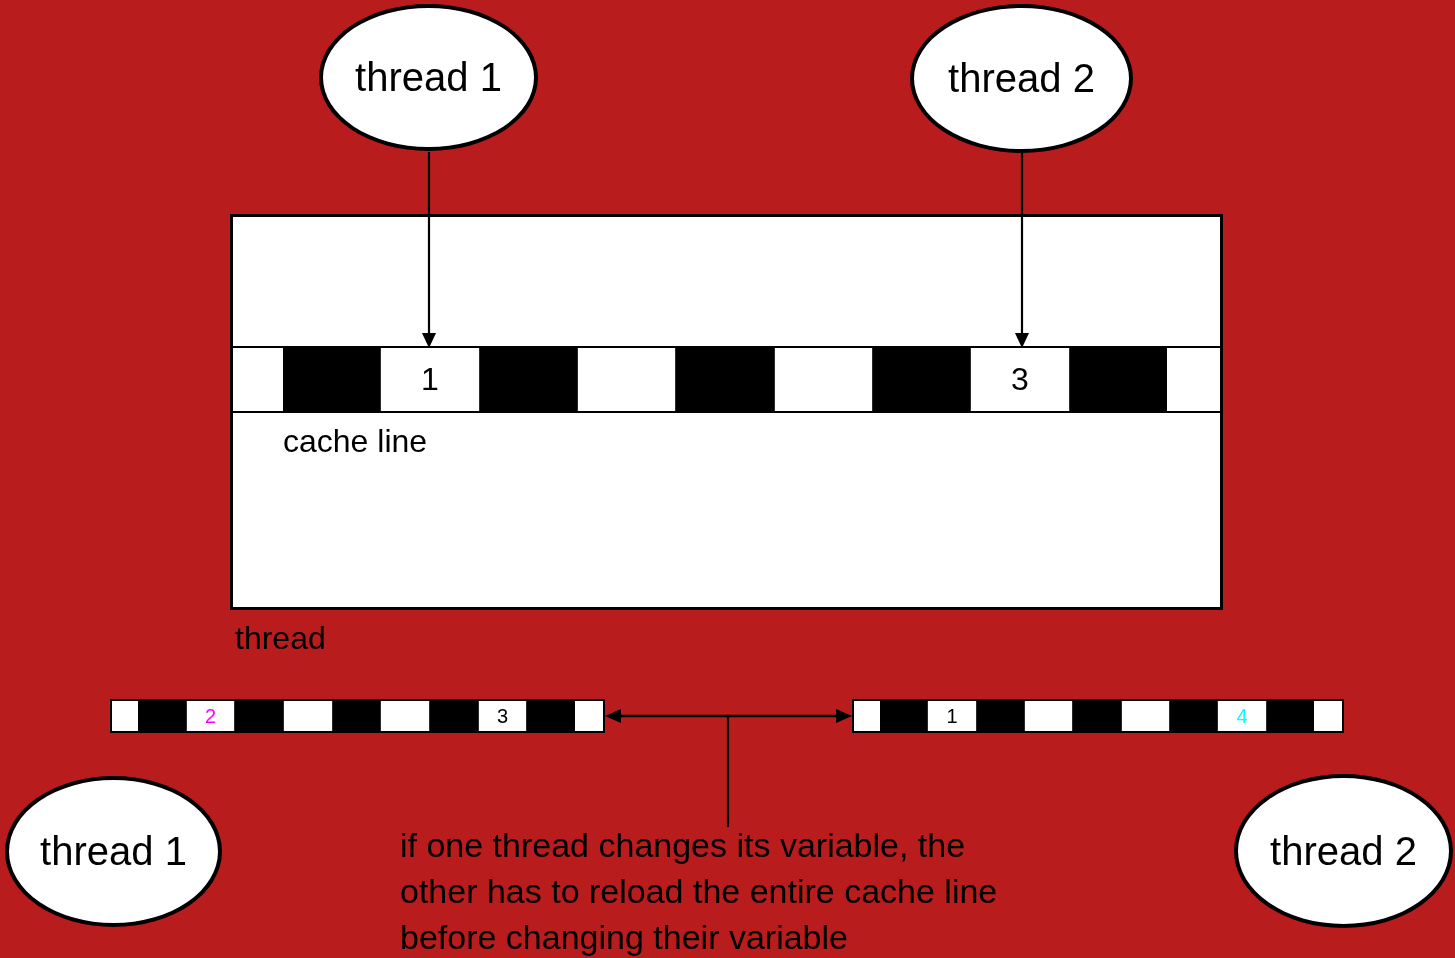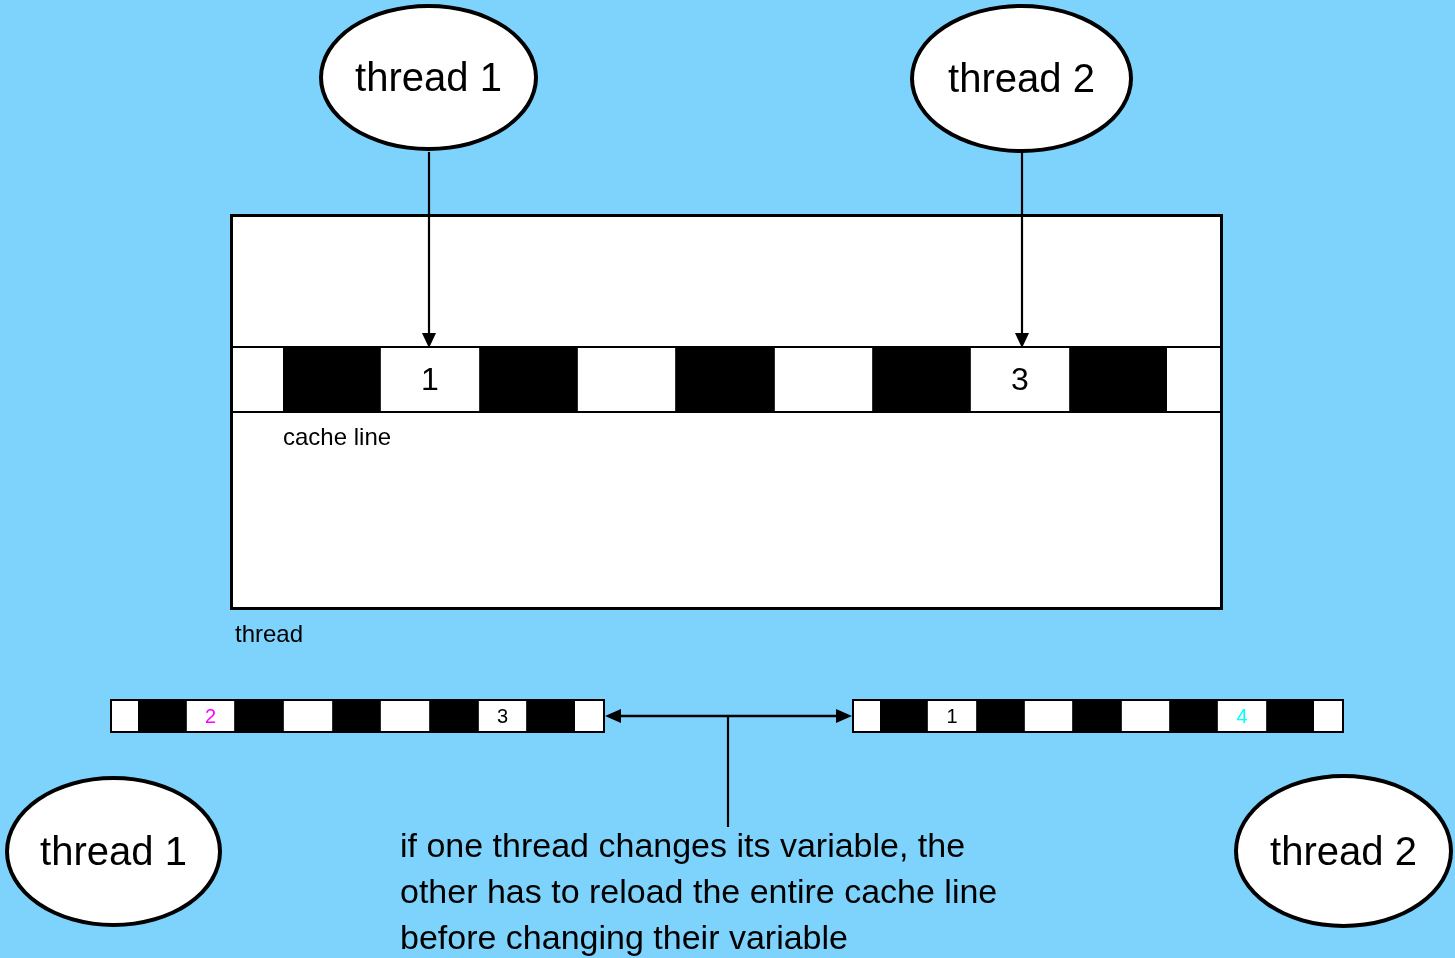--- a/index.html
+++ b/index.html
@@ -1,19 +1,19 @@
 <!DOCTYPE html>
 <html><head>
 <meta charset="utf-8">
 <style>
   html,body{margin:0;padding:0;background:#ffffff;}
   #canvas{
     position:relative;
     width:1455px;height:958px;
-    background:#7dd3fc;
+    background:#b91c1c;
     font-family:"Liberation Sans", sans-serif;
     color:#000000;
     overflow:hidden;
   }
   .abs{position:absolute;}
   .ellipse{
     border:4px solid #000000;
     border-radius:50%;
     display:flex;align-items:center;justify-content:center;
     font-size:40px;
@@ -45,21 +45,21 @@
   .cell.white{background:#ffffff;border-left:1px solid #2b2b2b;border-right:1px solid #2b2b2b;}
   .cell.black{background:#000000;}
   .cell.first,.cell.last{border-left:none;border-right:none;}
   .top-strip .cell{font-size:32px;}
   .top-strip .cell.first{flex:0 0 50px;}
   .top-strip .cell.last{flex:0 0 53px;}
   .small-strip .cell{font-size:20px;}
   .small-strip .cell.first{flex:0 0 26px;}
   .small-strip .cell.last{flex:0 0 28px;}
   .diagram-label{
-    font-size:24px;
+    font-size:32px;
     white-space:nowrap;
     text-align:center;
   }
   .note-text{
     font-size:34px;
     line-height:46px;
     white-space:pre-line;
   }
   svg.overlay{
     position:absolute;left:0;top:0;

